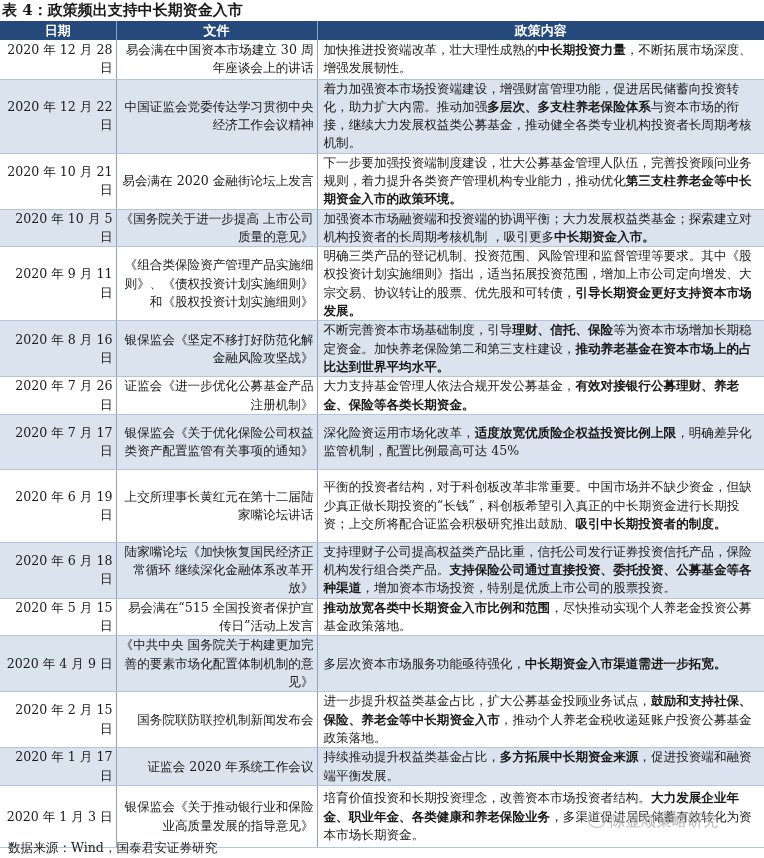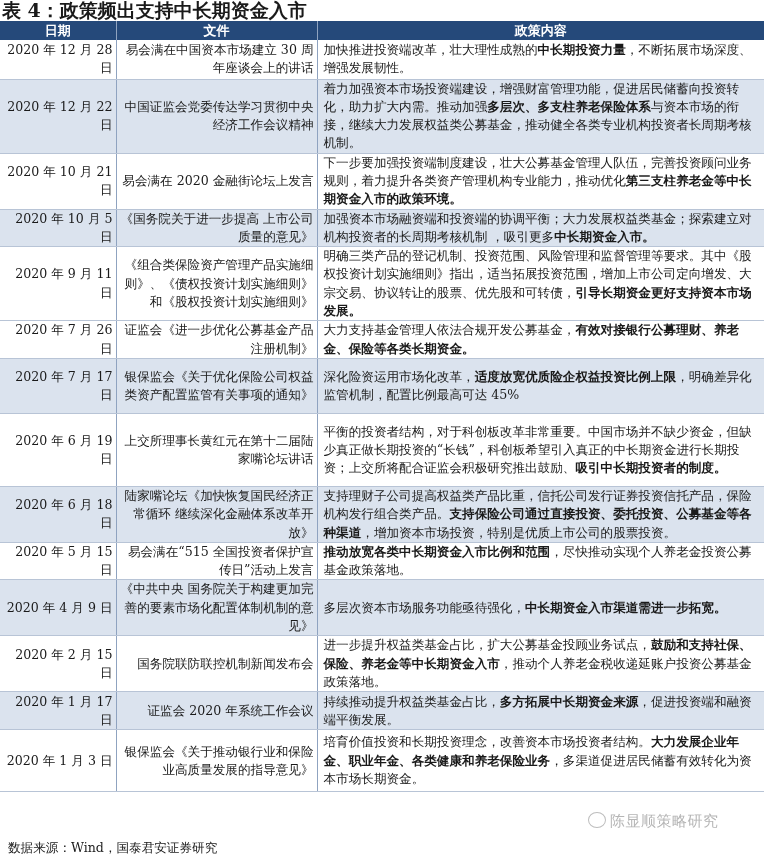--- a/index.html
+++ b/index.html
@@ -1,19 +1,19 @@
 <!DOCTYPE html>
 <html><head>
 <meta charset="utf-8">
 <style>
   html, body { margin:0; padding:0; background:#ffffff; }
   body { width:764px; height:858px; overflow:hidden; position:relative;
          font-family:"DejaVu Serif","Liberation Serif",serif; color:#1a1a1a; }
   .title { position:absolute; left:2px; top:0; height:21px; line-height:21px;
-           font-size:19px; font-weight:bold; font-family:"DejaVu Serif",serif; }
+           font-size:15px; font-weight:bold; font-family:"DejaVu Serif",serif; }
   table { position:absolute; left:0; top:21px; width:764px; border-collapse:collapse; table-layout:fixed; }
   col.c1 { width:116px; } col.c2 { width:201px; } col.c3 { width:447px; }
   th { background:#25497a; color:#ffffff; font-size:13px; font-weight:bold; height:19px; padding:0;
        text-align:center; border-right:1px solid #8fa3c0; }
   th:last-child { border-right:none; }
   td { font-size:12.6px; line-height:18.3px; padding:0 3px; vertical-align:middle;
        border-right:1px solid #8fa3c0; border-bottom:1px solid #b8c4d6; }
   td:last-child { border-right:none; text-align:left; padding-left:6px; padding-right:4px; }
   td.date, td.doc { text-align:right; }
   tr.shade td { background:#dbe3ee; }
@@ -61,20 +61,25 @@
       <tr class="shade" style="height: 37px;">
         <td class="date">2020 年 10 月 5 日</td>
         <td class="doc">《国务院关于进一步提高 上市公司质量的意见》</td>
         <td><span>加强资本市场融资端和投资端的协调平衡；大力发展权益类基金；探索建立对机构投资者的长周期考核机制 ，吸引更多</span><b>中长期资金入市。</b></td>
       </tr>
       <tr style="height: 73px;">
         <td class="date">2020 年 9 月 11 日</td>
         <td class="doc">《组合类保险资产管理产品实施细则》、《债权投资计划实施细则》和《股权投资计划实施细则》</td>
         <td><span>明确三类产品的登记机制、投资范围、风险管理和监督管理等要求。其中《股权投资计划实施细则》指出，适当拓展投资范围，增加上市公司定向增发、大宗交易、协议转让的股票、优先股和可转债，</span><b>引导长期资金更好支持资本市场发展。</b></td>
       </tr>
+      <tr class="shade" style="height: 55px;">
+        <td class="date">2020 年 8 月 16 日</td>
+        <td class="doc">银保监会《坚定不移打好防范化解金融风险攻坚战》</td>
+        <td><span>不断完善资本市场基础制度，引导</span><b>理财、信托、保险</b><span>等为资本市场增加长期稳定资金。加快养老保险第二和第三支柱建设，</span><b>推动养老基金在资本市场上的占比达到世界平均水平。</b></td>
+      </tr>
       <tr style="height: 36px;">
         <td class="date">2020 年 7 月 26 日</td>
         <td class="doc">证监会《进一步优化公募基金产品注册机制》</td>
         <td><span>大力支持基金管理人依法合规开发公募基金，</span><b>有效对接银行公募理财、养老金、保险等各类长期资金。</b></td>
       </tr>
       <tr class="shade" style="height: 55px;">
         <td class="date">2020 年 7 月 17 日</td>
         <td class="doc">银保监会《关于优化保险公司权益类资产配置监管有关事项的通知》</td>
         <td><span>深化险资运用市场化改革，</span><b>适度放宽优质险企权益投资比例上限</b><span>，明确差异化监管机制，配置比例最高可达 45%</span></td>
       </tr>

